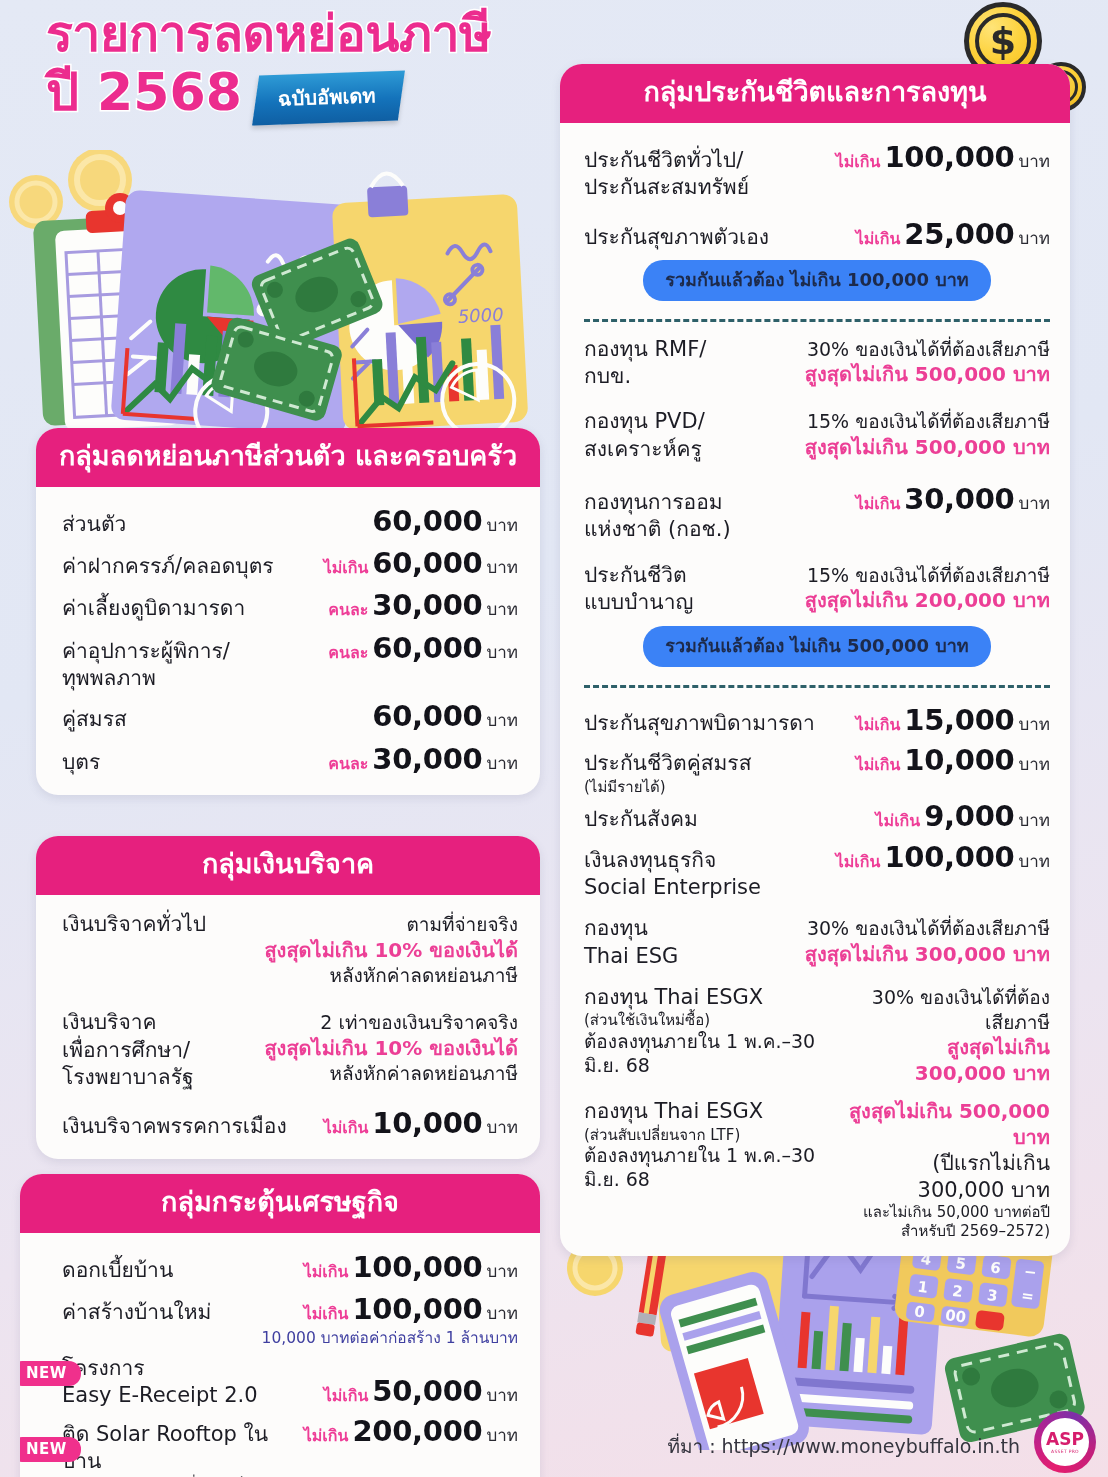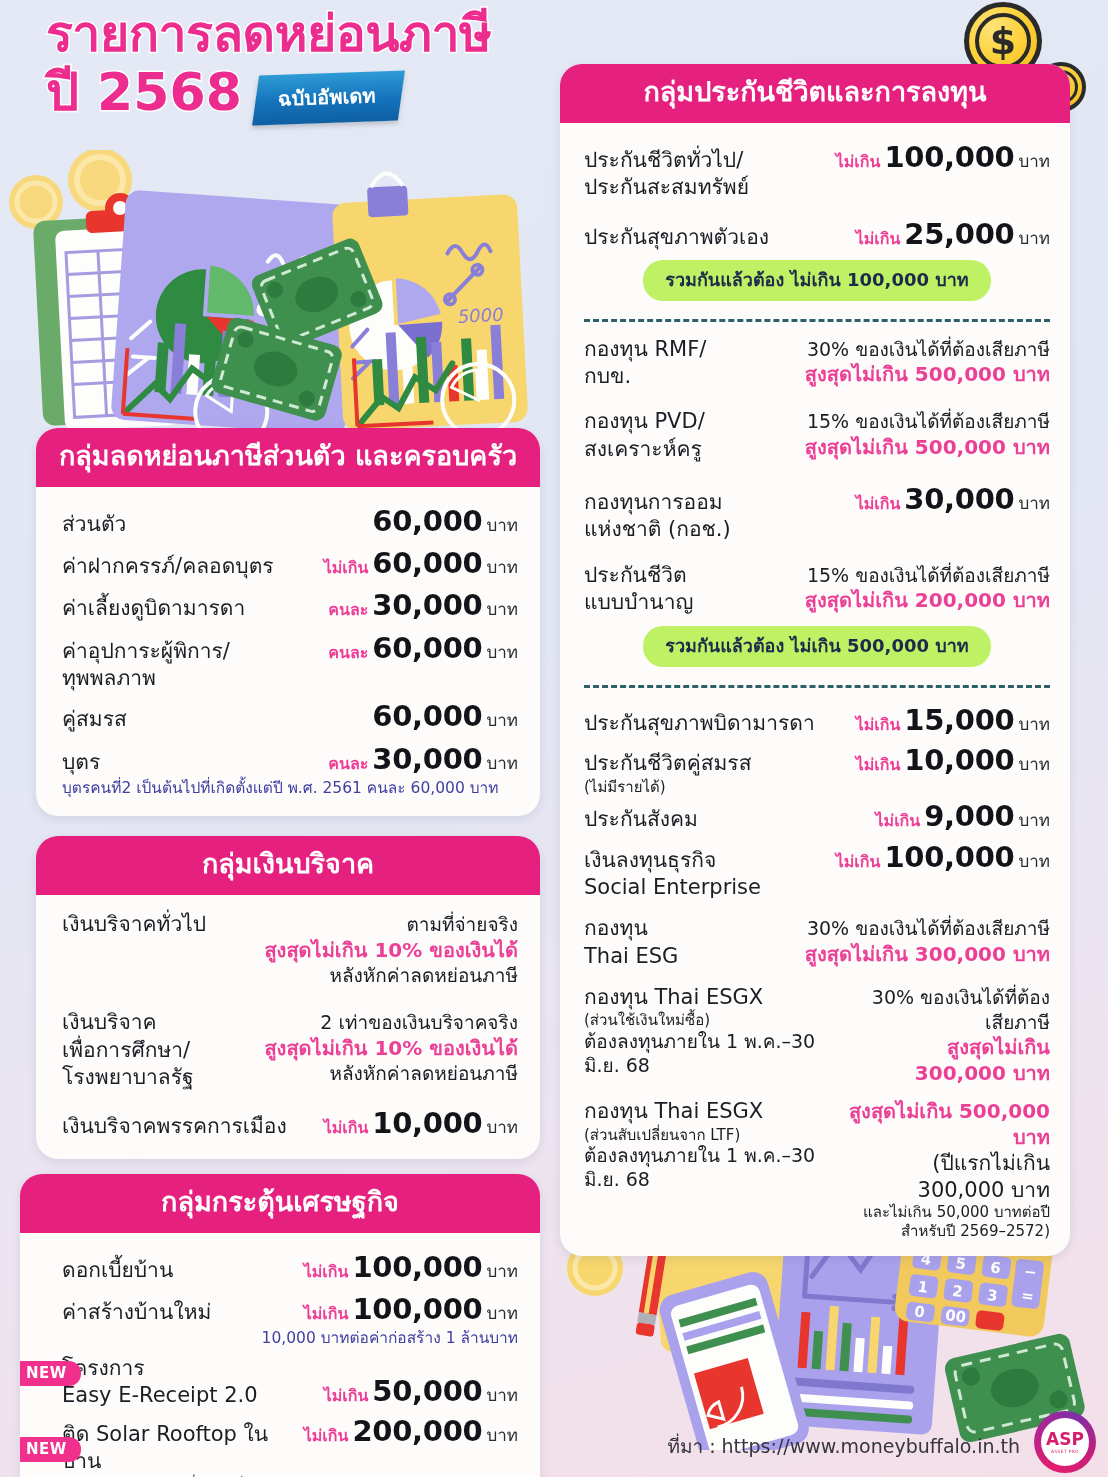--- a/index.html
+++ b/index.html
@@ -103,21 +103,21 @@
 
   .note {
     font-size: 15.5px; color: #3f3fa0; margin-top: 1px; line-height: 1.3;
   }
   .note-right { text-align: right; }
   .sub { font-size: 15px; color: #1c1c24; line-height: 1.25; }
   .sub-note { font-size: 19px; color: #1c1c24; line-height: 1.25; }
 
   
   .pill-yellow {
-    background: #bef264;
+    background: #3b82f6;
     color: #1d2a4a;
     font-size: 18px; font-weight: bold;
     border-radius: 20px;
     padding: 5px 22px 7px;
     display: inline-block;
     margin: 6px auto 8px;
   }
   .pill-wrap { text-align: center; }
 
   .dashed {
@@ -449,21 +449,20 @@
       <div class="row-val">
         <span class="pref"></span><span class="amt">60,000</span><span class="unit">บาท</span>
       </div>
     </div>
     <div class="row" style="margin-bottom:0">
       <div class="row-label">บุตร</div>
       <div class="row-val">
         <span class="pref">คนละ</span><span class="amt">30,000</span><span class="unit">บาท</span>
       </div>
     </div>
-    <div class="note">บุตรคนที่2 เป็นต้นไปที่เกิดตั้งแต่ปี พ.ศ. 2561 คนละ 60,000  บาท</div>
   </div>
 </div>
 
 <div class="card" id="card-donate">
   <div class="card-head">กลุ่มเงินบริจาค</div>
   <div class="card-body">
     <div class="row" style="margin-bottom:22px">
       <div class="row-label">เงินบริจาคทั่วไป</div>
       <div class="val-multi">
         <div class="dark">ตามที่จ่ายจริง</div>

